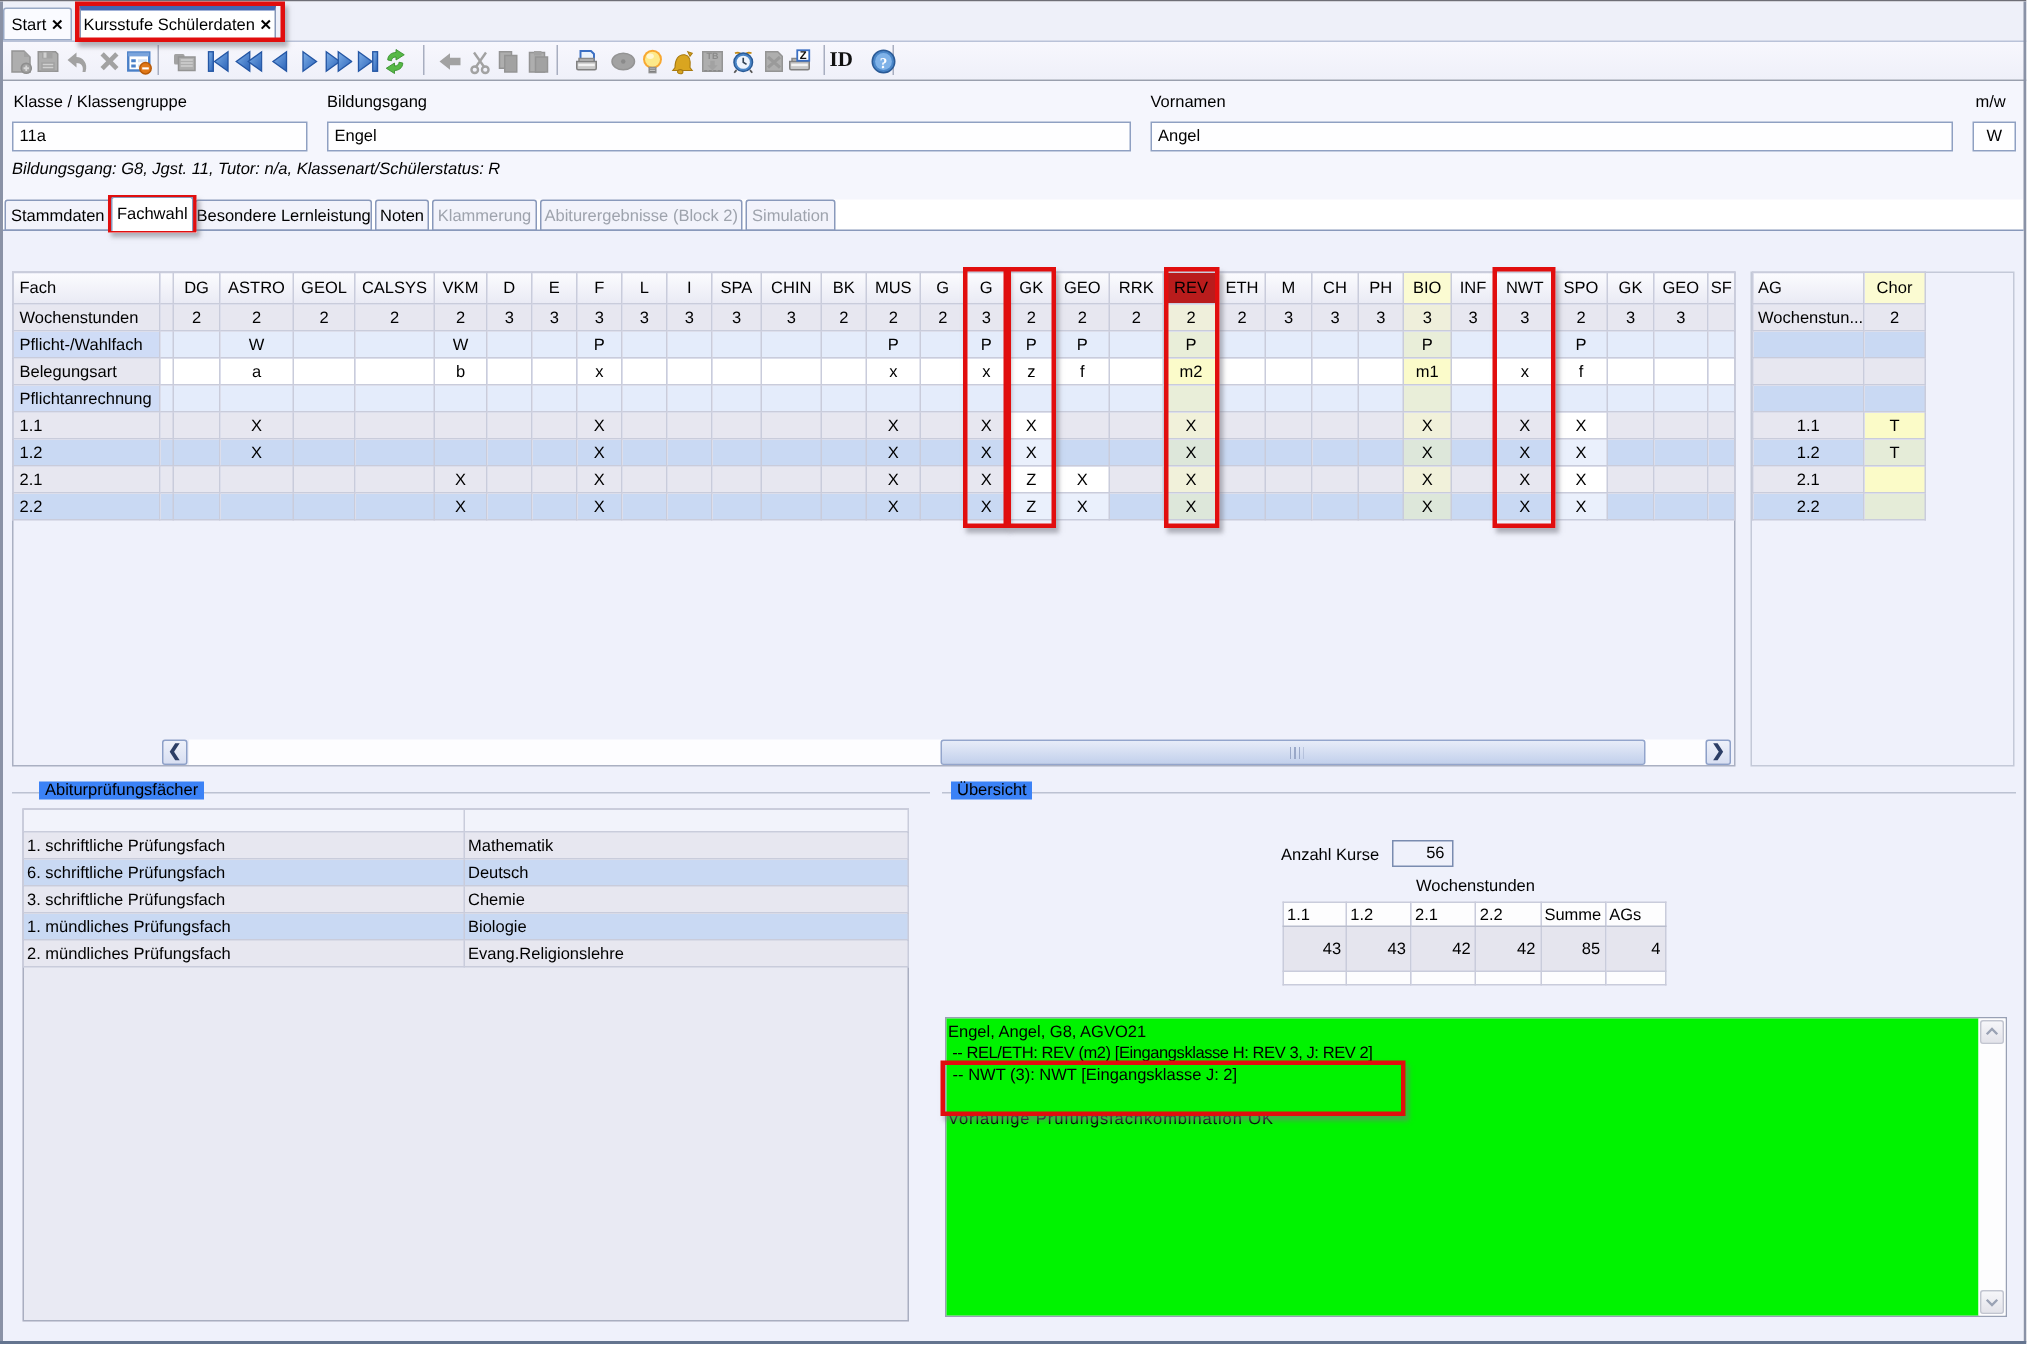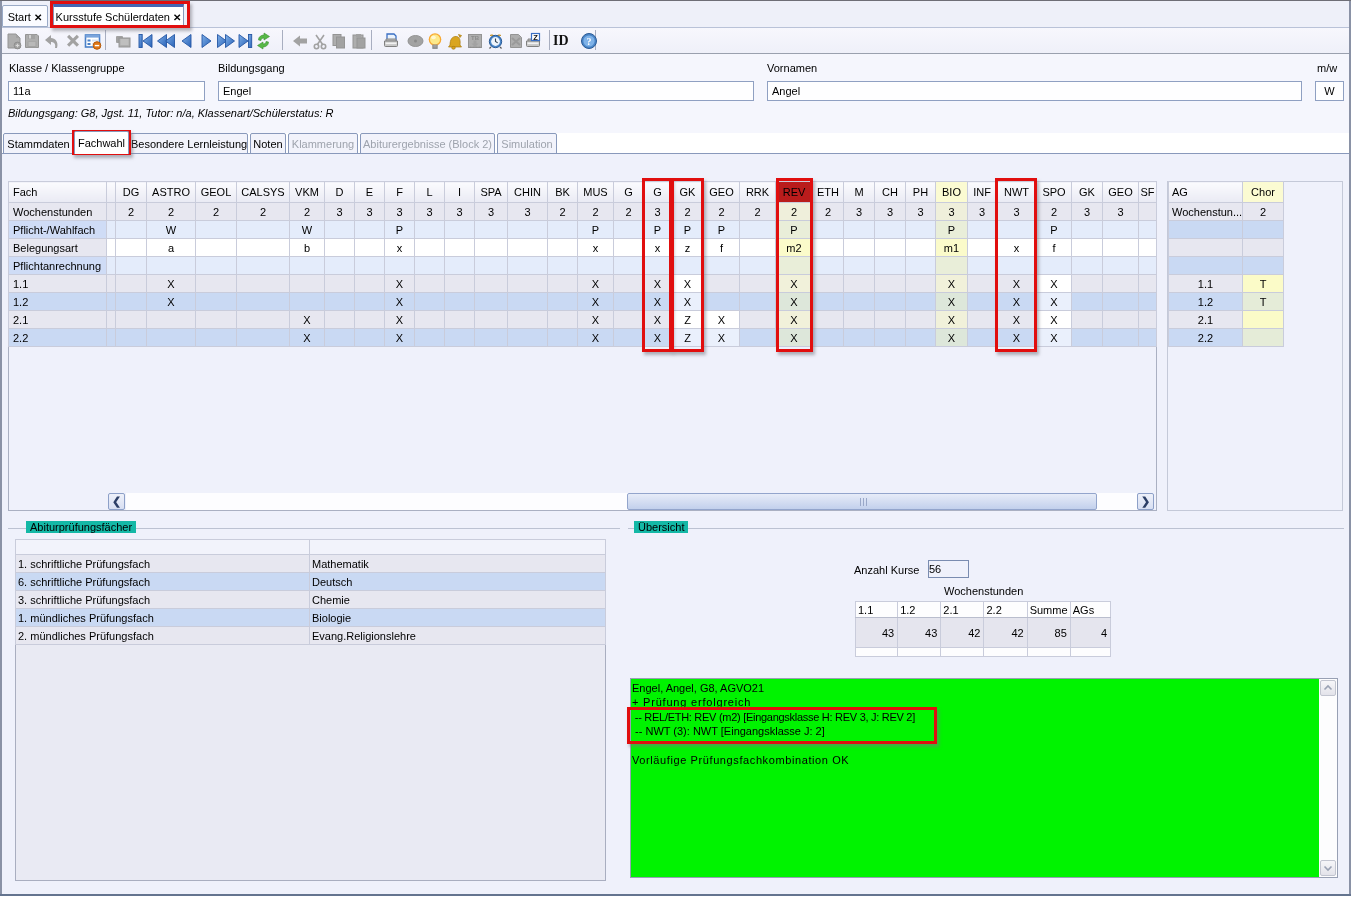--- a/index.html
+++ b/index.html
@@ -57,21 +57,21 @@
 .sbtn { position:absolute; width:17px; height:17px; background:linear-gradient(#eef1fa,#d8dff2);
   border:1px solid #8da0c8; border-radius:2px; color:#2c3e66; text-align:center;
   font-size:11px; line-height:15px; font-weight:bold; }
 #sbtrack { position:absolute; left:126px; top:493px; width:1011px; height:17px; background:#fdfdff; }
 #sbthumb { position:absolute; left:627px; top:493px; width:470px; height:17px;
   background:linear-gradient(#e7ecf8,#c2d0ec); border:1px solid #93a5cc; border-radius:2px; }
 #sbgrip { position:absolute; left:860px; top:498px; width:9px; height:8px;
   background:repeating-linear-gradient(90deg,#9aa8c8 0,#9aa8c8 1px,transparent 1px,transparent 3px); }
 
 .gbline { position:absolute; height:1px; background:#bcc2d2; }
-.gblbl { position:absolute; background:#14b8a6; padding:0 4px; font-size:11px; }
+.gblbl { position:absolute; background:#3b82f6; padding:0 4px; font-size:11px; }
 #abipanel { left:15px; top:539px; width:591px; height:342px; background:#e9eaf3;
   border:1px solid #a9aec0; }
 
 #greenc { left:630px; top:678px; width:708px; height:200px; border:1px solid #98a0b4; background:#fdfdfe; }
 #green { position:absolute; left:0; top:0; width:688px; height:198px; background:#00f300;
   font-size:11px; line-height:14.4px; padding:2px 0 0 1px; white-space:pre; }
 #vsb { position:absolute; left:688px; top:0; width:18px; height:198px; background:#fdfdfe; }
 .vsbtn { position:absolute; left:1px; width:16px; height:16px;
   background:linear-gradient(#f6f6f9,#e3e3ea); border:1px solid #c2c5d0; border-radius:2px;
   color:#9aa0ae; font-size:10px; text-align:center; line-height:14px; }
@@ -734,21 +734,21 @@
           <td style="background:#c9d9f3;text-align:left;padding-left:2px">1. mündliches Prüfungsfach</td>
           <td style="background:#c9d9f3;text-align:left;padding-left:2px">Biologie</td>
         </tr>
 <tr style="height:18px">
           <td style="background:#e7e7f0;text-align:left;padding-left:2px">2. mündliches Prüfungsfach</td>
           <td style="background:#e7e7f0;text-align:left;padding-left:2px">Evang.Religionslehre</td>
         </tr>
 </tbody>
     </table>
 <div class="lbl" style="left:854px;top:564px">Anzahl Kurse</div>
-<div class="abs" style="left:928px;top:560px;width:41px;height:18px;border:1px solid #7a8cb0;text-align:left;padding-right:5px;font-size:11px;line-height:16px">56</div>
+<div class="abs" style="left:928px;top:560px;width:41px;height:18px;border:1px solid #7a8cb0;text-align:right;padding-right:5px;font-size:11px;line-height:16px">56</div>
 <div class="lbl" style="left:944px;top:585px">Wochenstunden</div>
 <table class="grid ws" style="left:855px;top:601px;width:256px">
 <colgroup>
         <col style="width:42px">
         <col style="width:43px">
         <col style="width:43px">
         <col style="width:43px">
         <col style="width:43px">
         <col style="width:40px">
       </colgroup>
@@ -773,21 +773,21 @@
           <td style="background:#fdfdfe"></td>
           <td style="background:#fdfdfe"></td>
           <td style="background:#fdfdfe"></td>
           <td style="background:#fdfdfe"></td>
           <td style="background:#fdfdfe"></td>
           <td style="background:#fdfdfe"></td>
         </tr>
 </tbody>
     </table>
 <div class="abs" id="greenc">
-<div id="green"><div>Engel, Angel, G8, AGVO21</div><div style="letter-spacing:0.8px">+ Prüfung erfolgreich</div><div style="letter-spacing:-0.28px"> -- REL/ETH: REV (m2) [Eingangsklasse H: REV 3, J: REV 2]</div><div> -- NWT (3): NWT [Eingangsklasse J: 2]</div><div>&nbsp;</div><div style="letter-spacing:0.6px">Vorläufige Prüfungsfachkombination OK</div></div>
+<div id="green"><div>Engel, Angel, G8, AGVO21</div><div style="letter-spacing:-0.28px"> -- REL/ETH: REV (m2) [Eingangsklasse H: REV 3, J: REV 2]</div><div> -- NWT (3): NWT [Eingangsklasse J: 2]</div><div>&nbsp;</div><div style="letter-spacing:0.6px">Vorläufige Prüfungsfachkombination OK</div></div>
 <div id="vsb">
 <div class="vsbtn" style="top:1px"><svg width="14" height="14" viewBox="0 0 14 14">
             <path d="M3.5 8.5 L7 5 L10.5 8.5" fill="none" stroke="#9aa2b4" stroke-width="1.6"></path>
           </svg></div>
 <div class="vsbtn" style="top:181px"><svg width="14" height="14" viewBox="0 0 14 14">
             <path d="M3.5 5.5 L7 9 L10.5 5.5" fill="none" stroke="#9aa2b4" stroke-width="1.6"></path>
           </svg></div>
 </div>
 </div>
 <div class="abs" style="left:0;top:894px;width:1351px;height:2px;background:#64748f"></div>

